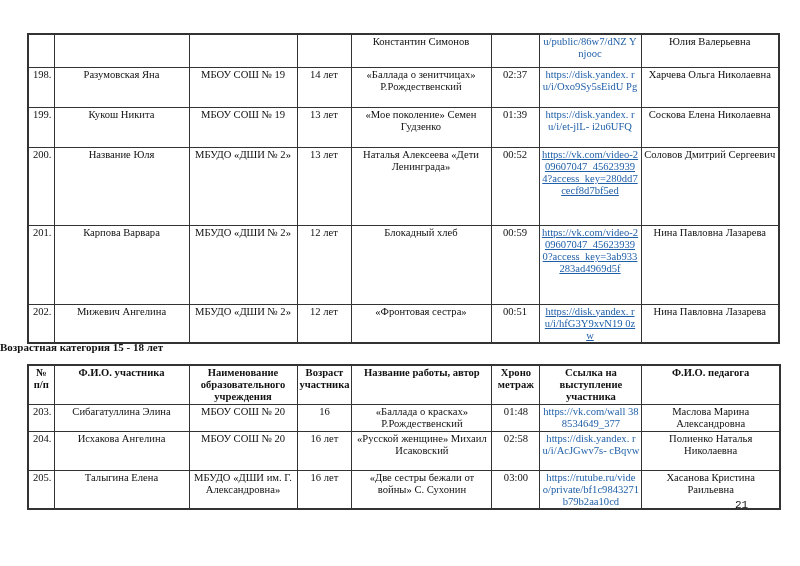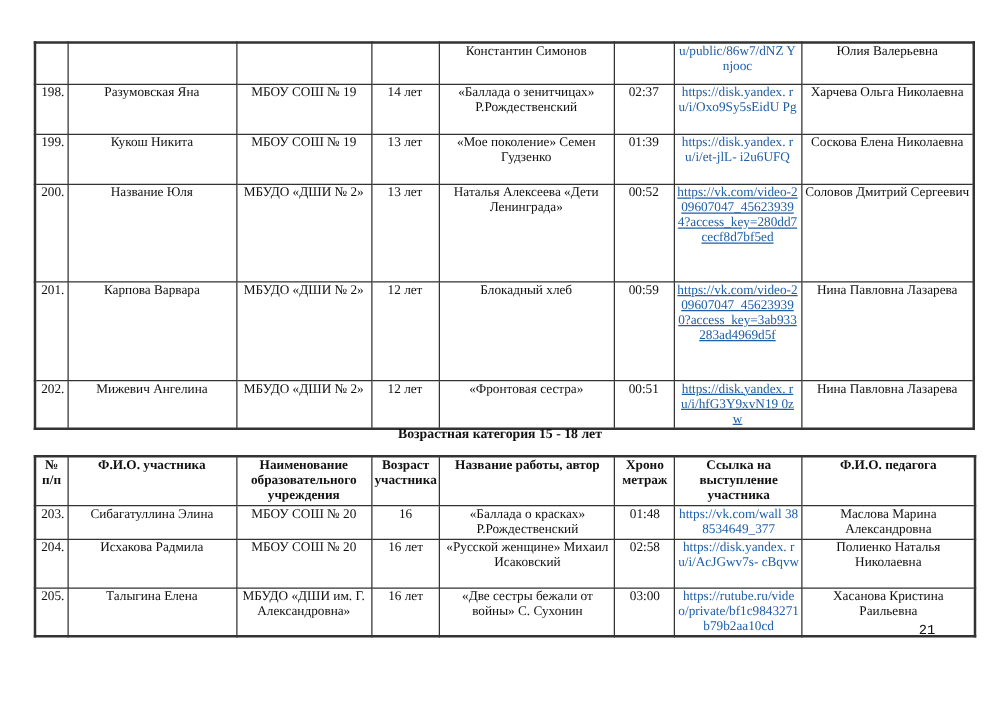--- a/index.html
+++ b/index.html
@@ -8,21 +8,21 @@
   table { border-collapse:collapse; position:absolute; left:27px; table-layout:fixed; }
   td, th { border:1px solid #333; font-size:10.6px; line-height:12.2px; vertical-align:top;
            padding:1px 2px 0 2px; text-align:center; overflow:hidden; word-wrap:break-word; }
   th { font-weight:bold; }
   td.num { text-align:right; padding-left:2px; }
   .t1 { top:33px; border:2px solid #333; }
   .t2 { top:364px; border:2px solid #333; }
   .t1 td, .t2 td, .t2 th { border-width:1px; }
   .link { color:#1f5fa8; word-break:break-all; }
   .link.u { text-decoration:underline;margin-top:26px; }
-  .title { position:absolute; top:341px; left:0; width:800px; text-align:center;
+  .title { position:absolute; top:341px; left:0; width:800px; 
            font-weight:bold; font-size:11px; }
   .pagenum { position:absolute; top:499px; left:735px; font-family:Liberation Mono, monospace;
              font-size:11px; }
 </style>
 </head>
 <body>
 
 <table class="t1">
   <colgroup>
     <col style="width:26px">
@@ -129,21 +129,21 @@
       <td>Сибагатуллина Элина</td>
       <td>МБОУ СОШ № 20</td>
       <td>16</td>
       <td>«Баллада о красках» Р.Рождественский</td>
       <td>01:48</td>
       <td class="link">https://vk.com/wall 388534649_377</td>
       <td>Маслова Марина Александровна</td>
     </tr>
     <tr style="height:39px">
       <td class="num">204.</td>
-      <td>Исхакова Радмила</td>
+      <td>Исхакова Ангелина</td>
       <td>МБОУ СОШ № 20</td>
       <td>16 лет</td>
       <td>«Русской женщине» Михаил Исаковский</td>
       <td>02:58</td>
       <td class="link">https://disk.yandex. ru/i/AcJGwv7s- cBqvw</td>
       <td>Полиенко Наталья Николаевна</td>
     </tr>
     <tr style="height:39px">
       <td class="num">205.</td>
       <td>Талыгина Елена</td>

